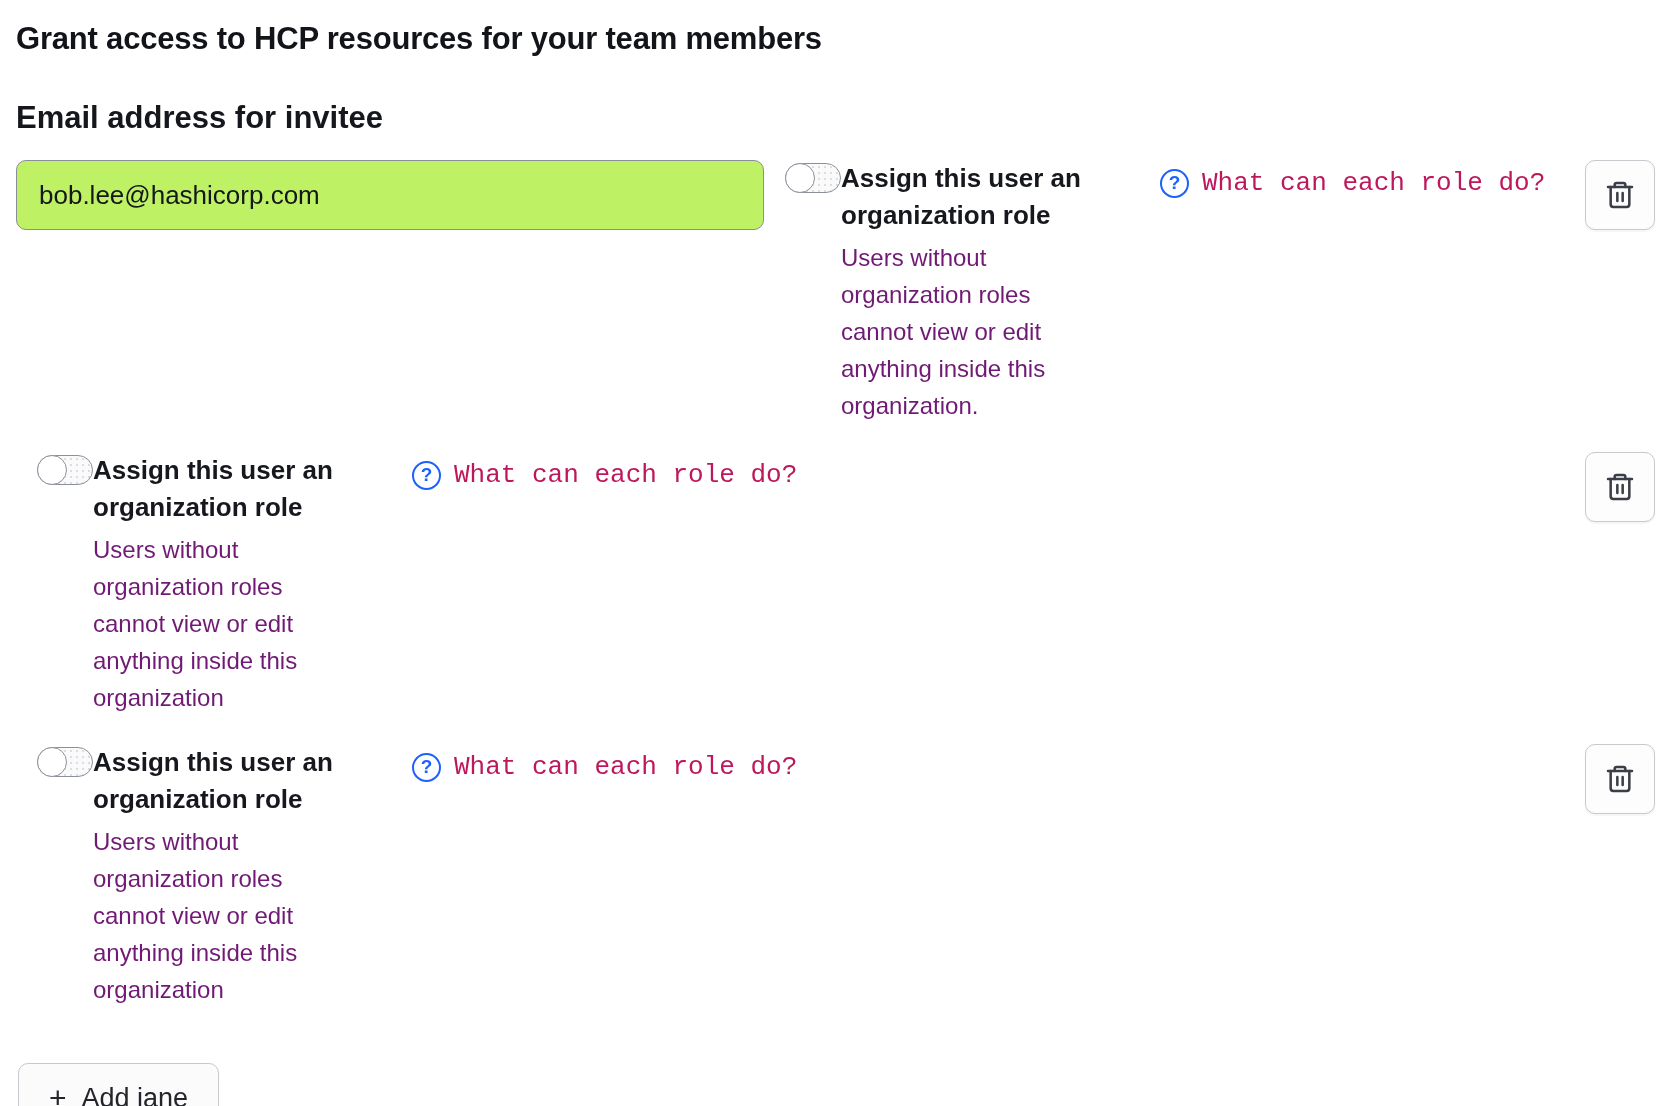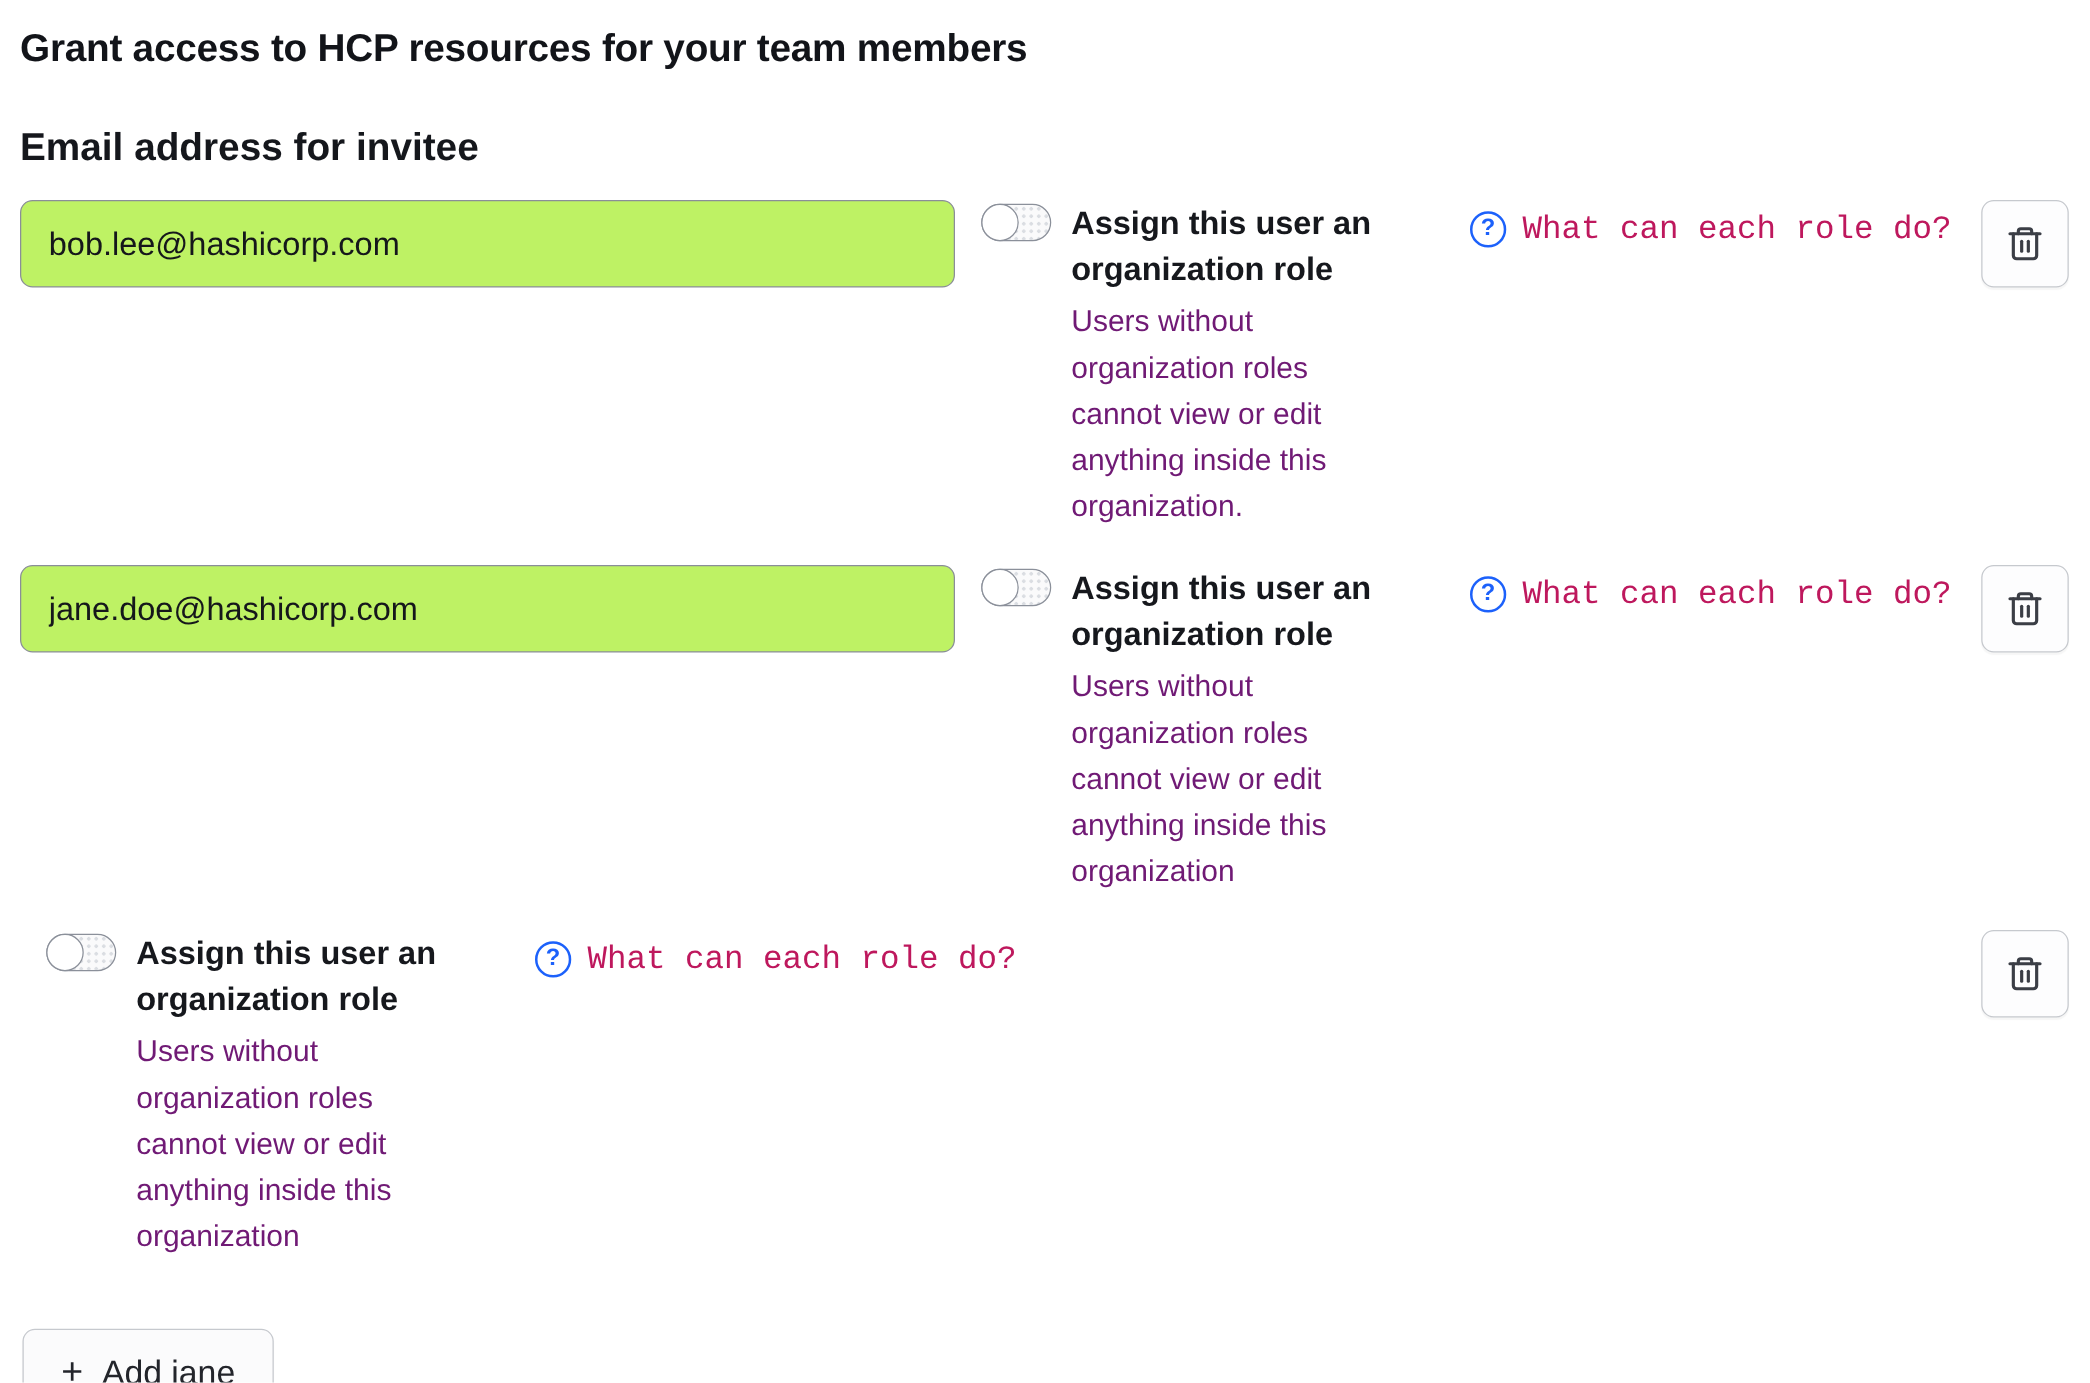--- a/index.html
+++ b/index.html
@@ -65,21 +65,20 @@
     position: absolute;
     left: -1.5px; top: -1.5px;
     width: 30px; height: 30px;
     border-radius: 50%;
     background: #ffffff;
     border: 1.5px solid #8b909a;
   }
 
   .role-col {
     width: 284px;
-    margin-left: 16px;
   }
   .role-label {
     font-size: 26px;
     line-height: 37px;
     font-weight: 700;
     color: #16181d;
   }
   .role-help {
     margin-top: 5px;
     width: 238px;
@@ -183,21 +182,20 @@
           <path d="M3 6h18"></path>
           <path d="M19 6v13a2 2 0 0 1-2 2H7a2 2 0 0 1-2-2V6"></path>
           <path d="M8 6V4.5A1.5 1.5 0 0 1 9.5 3h5A1.5 1.5 0 0 1 16 4.5V6"></path>
           <line x1="10" y1="10.5" x2="10" y2="16.5"></line>
           <line x1="14" y1="10.5" x2="14" y2="16.5"></line>
         </svg>
       </button>
     </div>
 
     <div class="invite-row">
-      <input type="text" class="email-input" value="jane.doe@hashicorp.com" style="">
       <div class="toggle">
         <div class="toggle-knob"></div>
       </div>
       <div class="role-col">
         <div class="role-label">Assign this user an organization role</div>
         <div class="role-help">Users without organization roles cannot view or edit anything inside this organization</div>
       </div>
       <div class="role-link">
         <span class="q-icon">?</span>
         <span class="link-text">What can each role do?</span>

